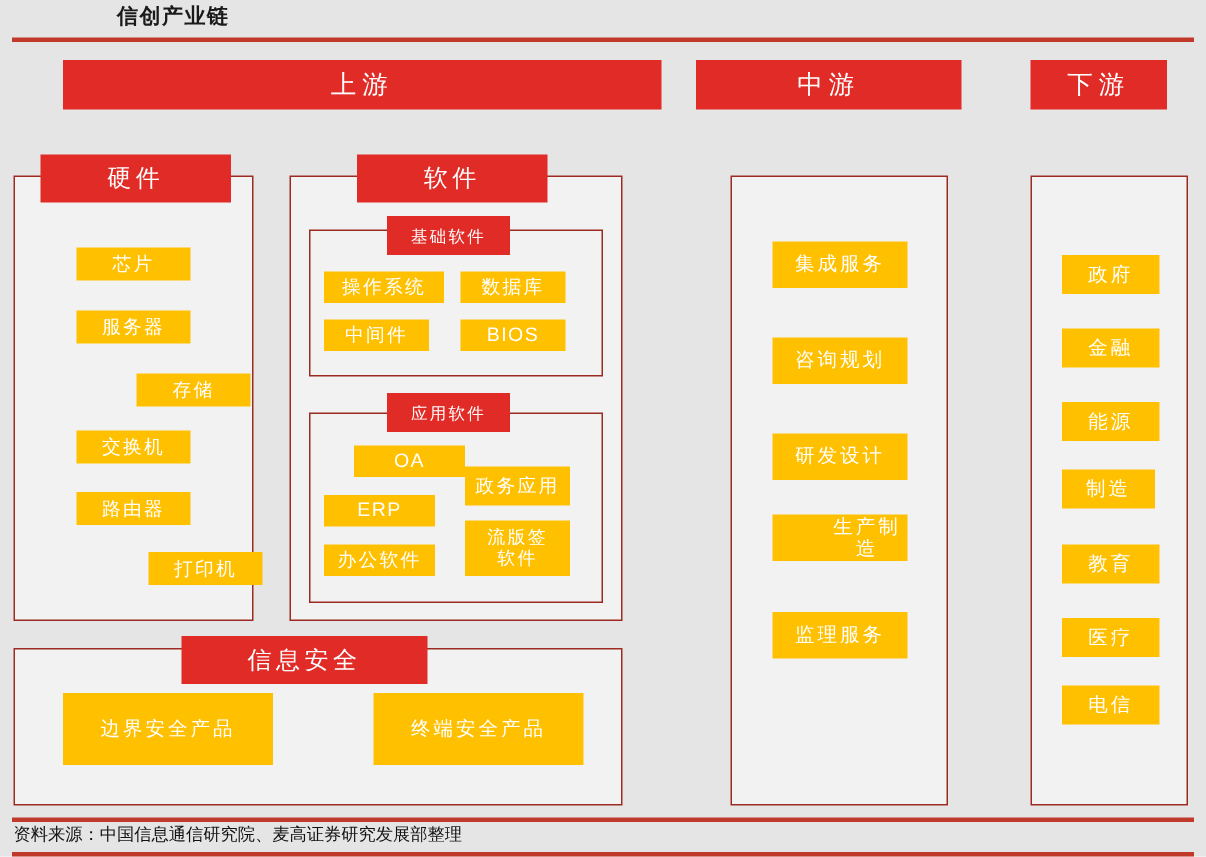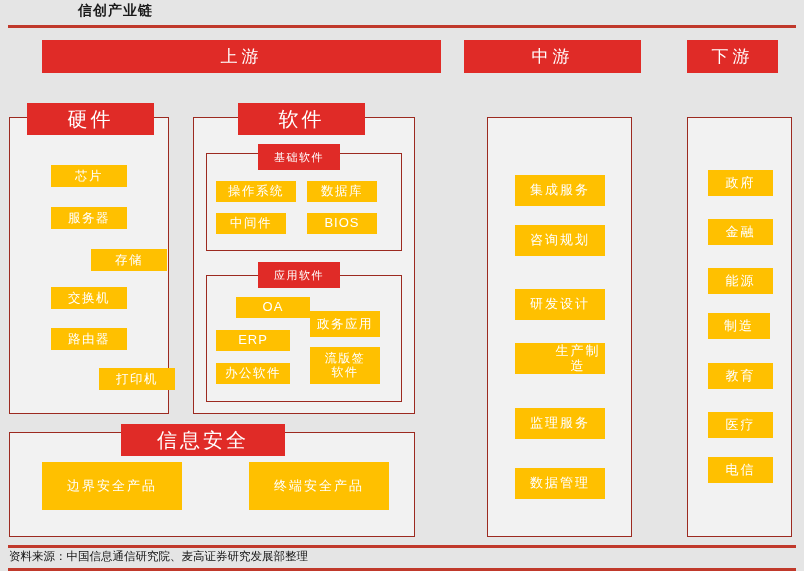--- a/index.html
+++ b/index.html
@@ -98,21 +98,21 @@
   .ribbon {
     position: absolute;
     background: #E02B27;
     color: #ffffff;
     display: flex;
     align-items: center;
     justify-content: center;
     z-index: 5;
     white-space: nowrap;
   }
-  .ribbon.big   { font-size: 20px; letter-spacing: 3px; height: 32px; }
+  .ribbon.big   { font-size: 16px; letter-spacing: 3px; height: 32px; }
   .ribbon.small { font-size: 11px; letter-spacing: 1.5px; height: 26px; }
 
   
   .chip {
     position: absolute;
     background: #FFC000;
     color: #ffffff;
     display: flex;
     align-items: center;
     justify-content: center;
@@ -170,26 +170,25 @@
 软件</div>
 
   <div class="panel" style="left:9px; top:432px; width:406px; height:105px;"></div>
   <div class="ribbon big" style="left:121px; top:424px; width:164px;">信息安全</div>
 
   <div class="chip wide" style="left:42px; top:462px; width:140px; height:48px;">边界安全产品</div>
   <div class="chip wide" style="left:249px; top:462px; width:140px; height:48px;">终端安全产品</div>
 
   <div class="panel" style="left:487px; top:117px; width:145px; height:420px;"></div>
 
-  <div class="chip wide" style="left:515px; top:161px; width:90px; height:31px;margin-top:14px;">集成服务</div>
+  <div class="chip wide" style="left:515px; top:161px; width:90px; height:31px;">集成服务</div>
   <div class="chip wide" style="left:515px; top:225px; width:90px; height:31px;">咨询规划</div>
   <div class="chip wide" style="left:515px; top:289px; width:90px; height:31px;">研发设计</div>
   <div class="chip wide" style="left:515px; top:343px; width:90px; height:31px;padding-left:36px;">生产制造</div>
   <div class="chip wide" style="left:515px; top:408px; width:90px; height:31px;">监理服务</div>
-  <div class="chip wide" style="left:515px; top:468px; width:90px; height:31px;">数据管理</div>
 
   <div class="panel" style="left:687px; top:117px; width:105px; height:420px;"></div>
 
   <div class="chip wide" style="left:708px; top:170px; width:65px; height:26px;">政府</div>
   <div class="chip wide" style="left:708px; top:219px; width:65px; height:26px;">金融</div>
   <div class="chip wide" style="left:708px; top:268px; width:65px; height:26px;">能源</div>
   <div class="chip wide" style="left:708px; top:313px; width:62px; height:26px;">制造</div>
   <div class="chip wide" style="left:708px; top:363px; width:65px; height:26px;">教育</div>
   <div class="chip wide" style="left:708px; top:412px; width:65px; height:26px;">医疗</div>
   <div class="chip wide" style="left:708px; top:457px; width:65px; height:26px;">电信</div>

